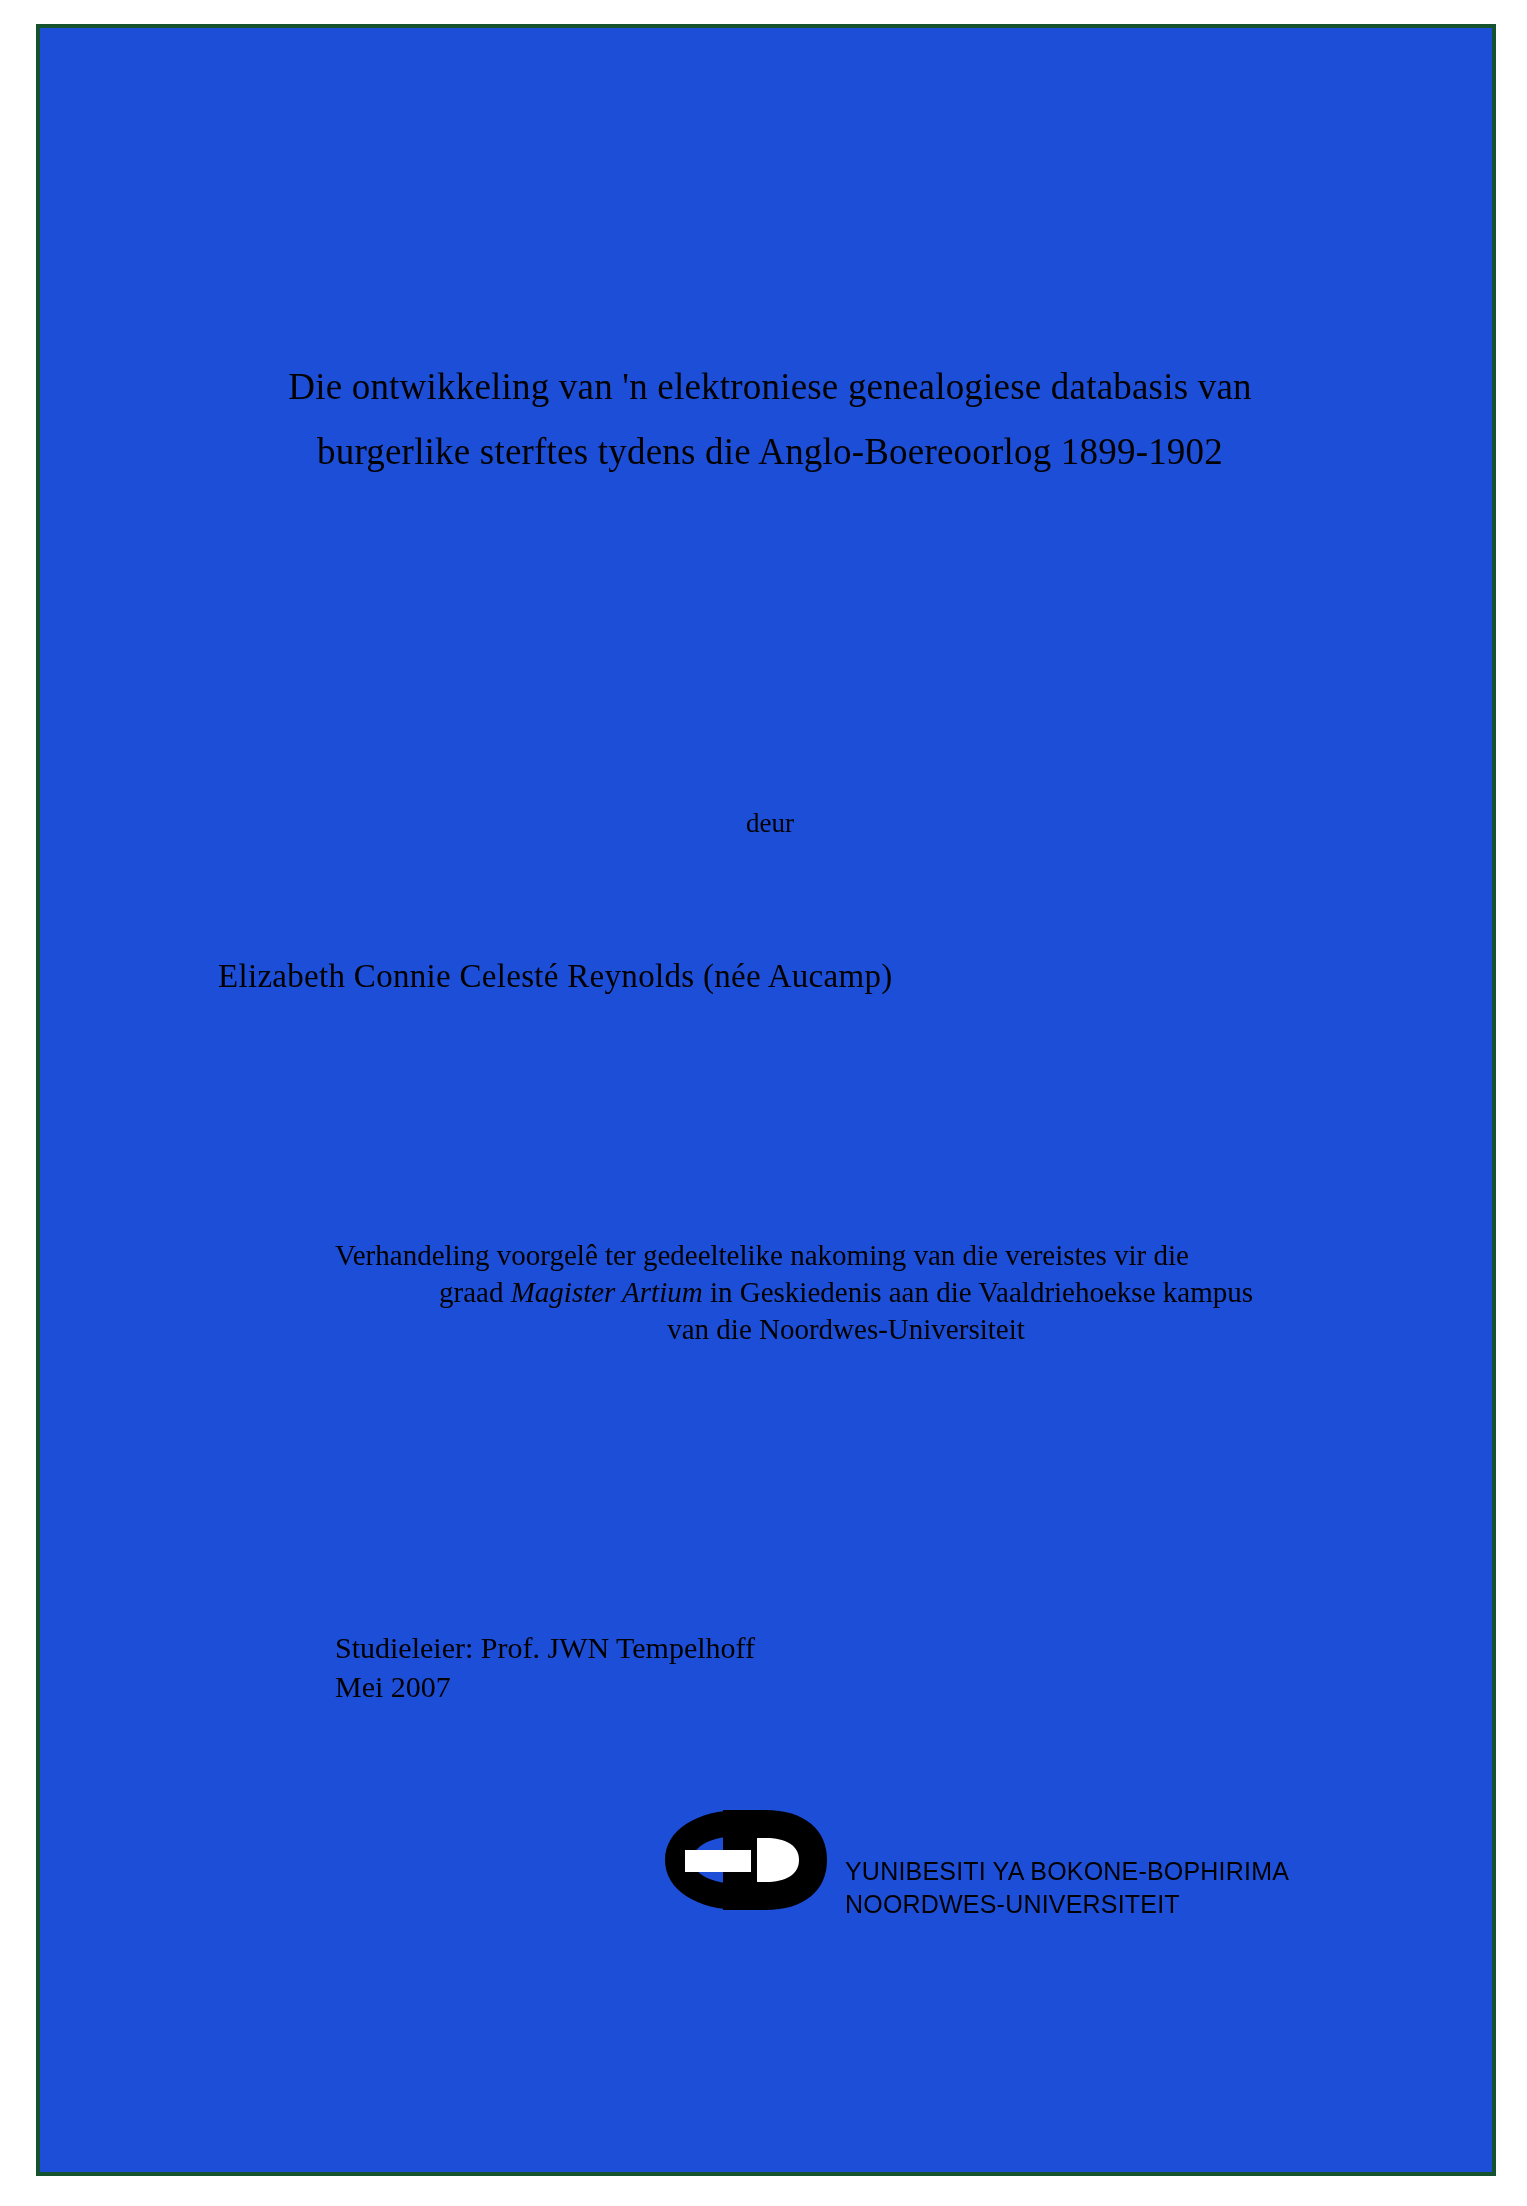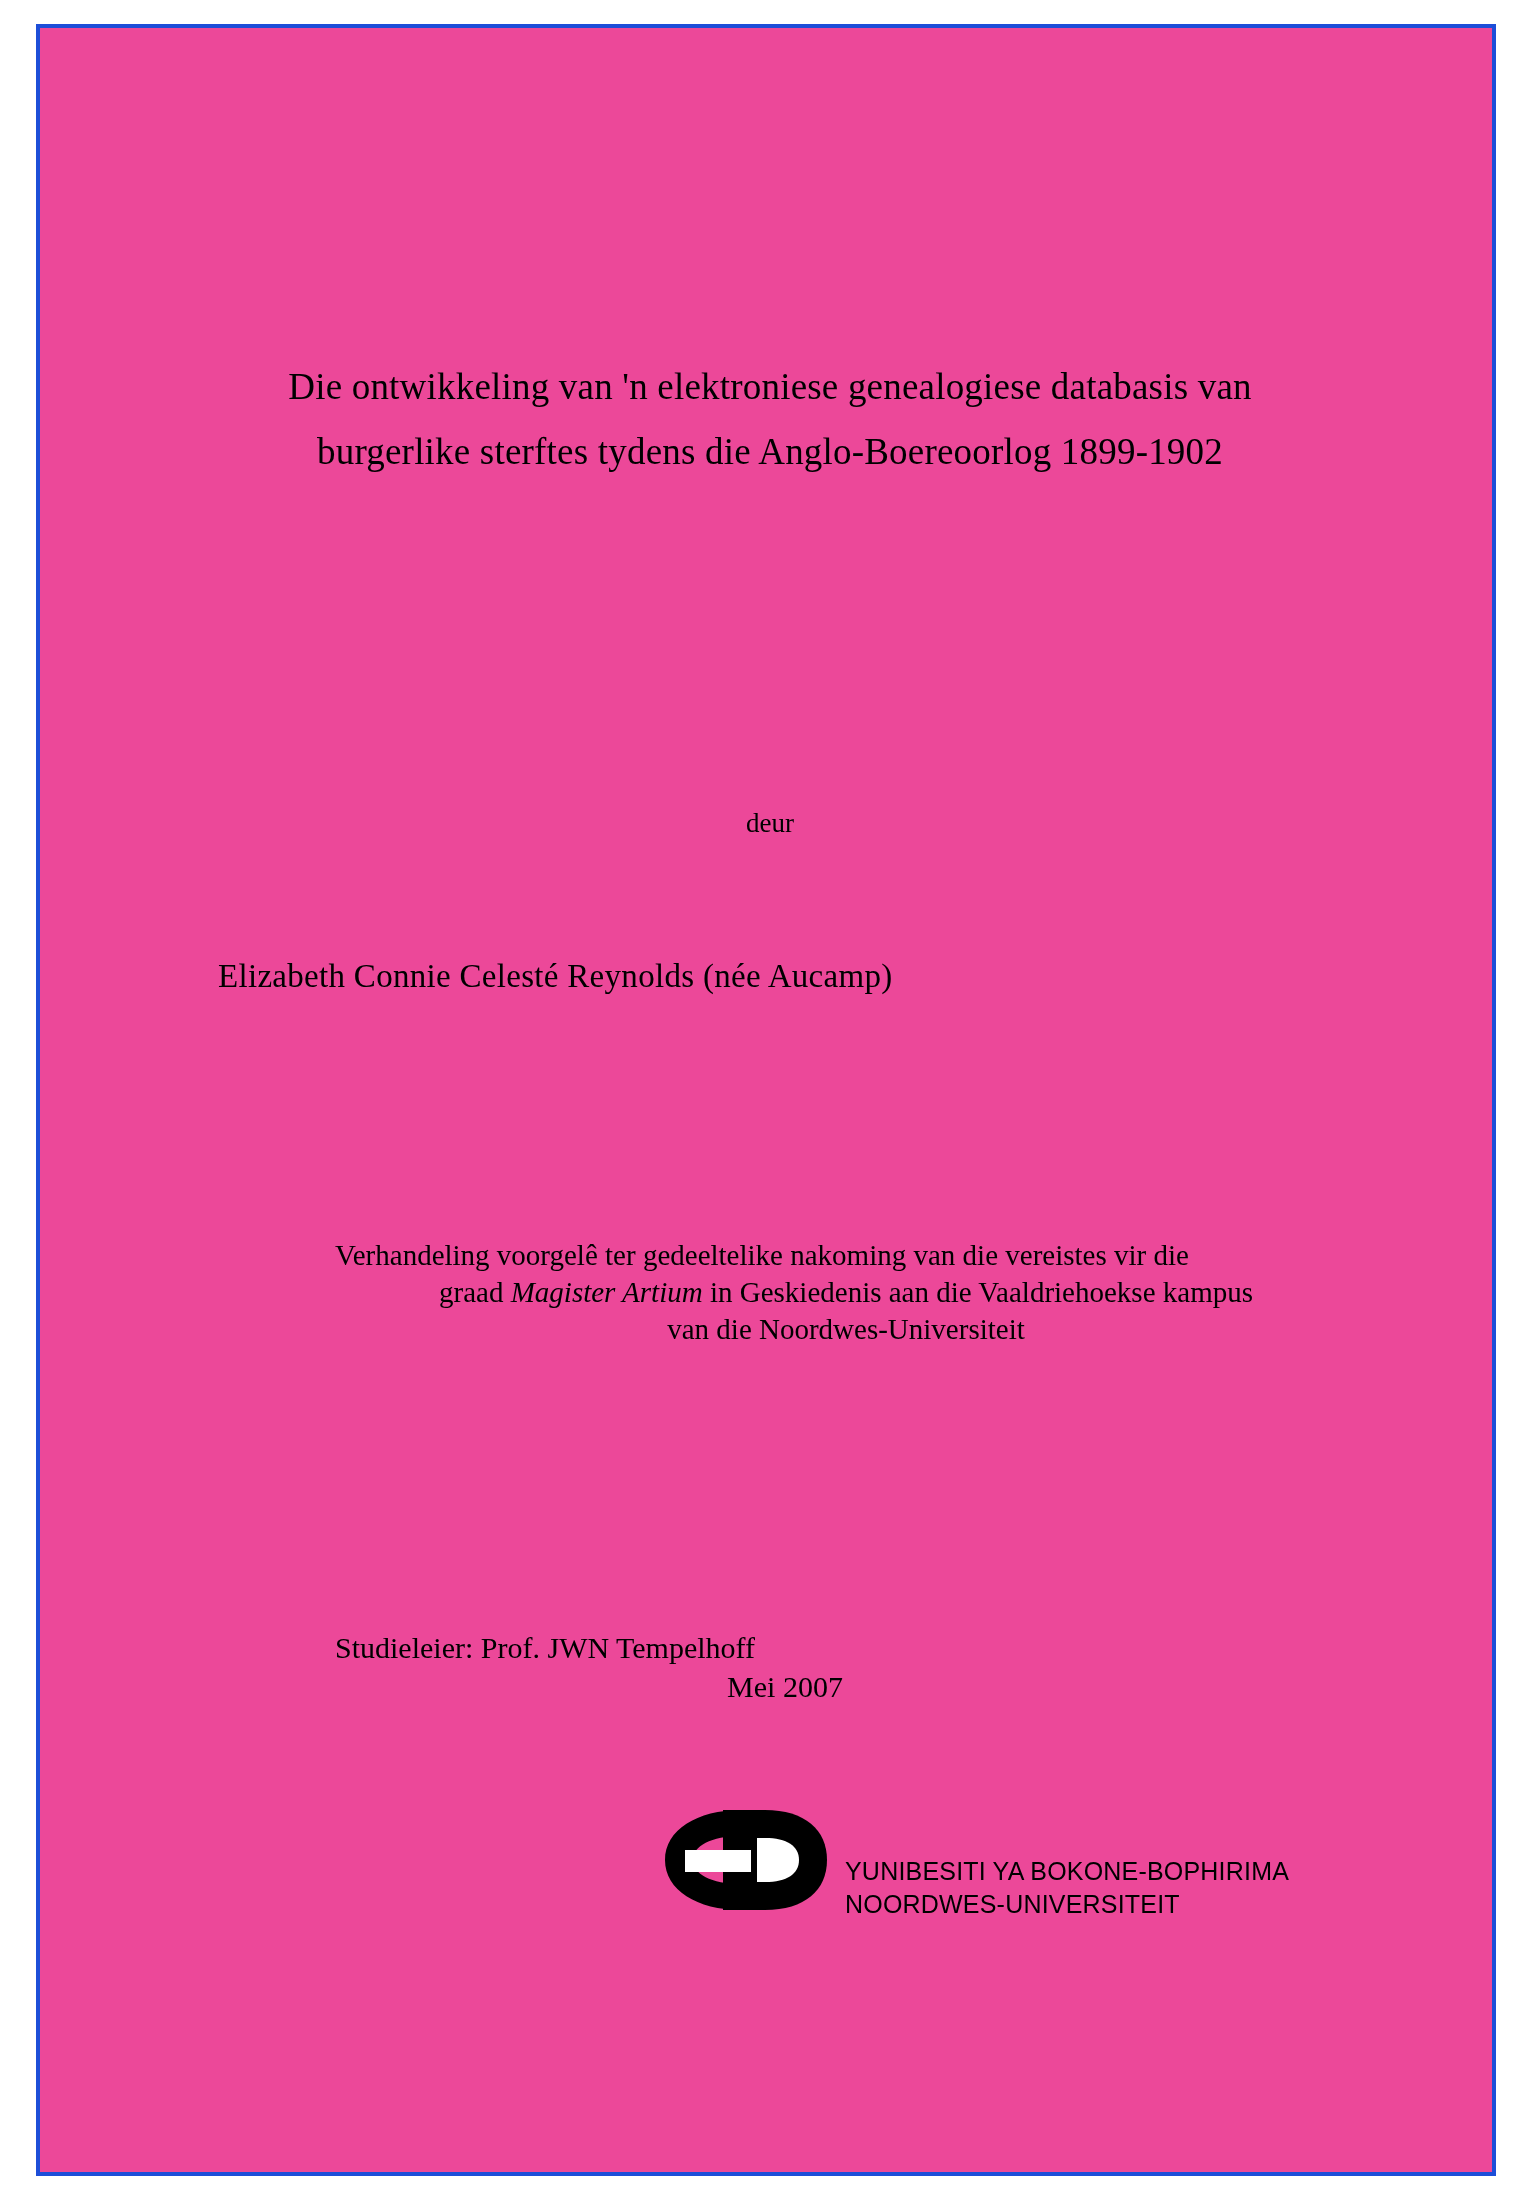--- a/index.html
+++ b/index.html
@@ -26,22 +26,22 @@
     background: #ffffff;
   }
 
   
   .page-frame {
     position: absolute;
     left: 36px;
     top: 24px;
     width: 1460px;
     height: 2152px;
-    border: 4px solid #1d4ed8;
-    background: #ec4899;
+    border: 4px solid #14532d;
+    background: #1d4ed8;
     box-sizing: border-box;
     text-decoration: underline;
   }
 
   .content {
     position: absolute;
     left: 150px;
     top: 0;
     width: 1160px;
     height: 100%;
@@ -105,21 +105,20 @@
   .supervisor {
     position: absolute;
     left: 145px;
     top: 1600px;
     width: 900px;
     font-size: 30px;
     line-height: 1.3;
   }
   .supervisor .date {
     display: block;
-    text-align: center;
   }
 
   
   .logo-block {
     position: absolute;
     left: 430px;
     top: 1770px;
     width: 640px;
     height: 120px;
   }

